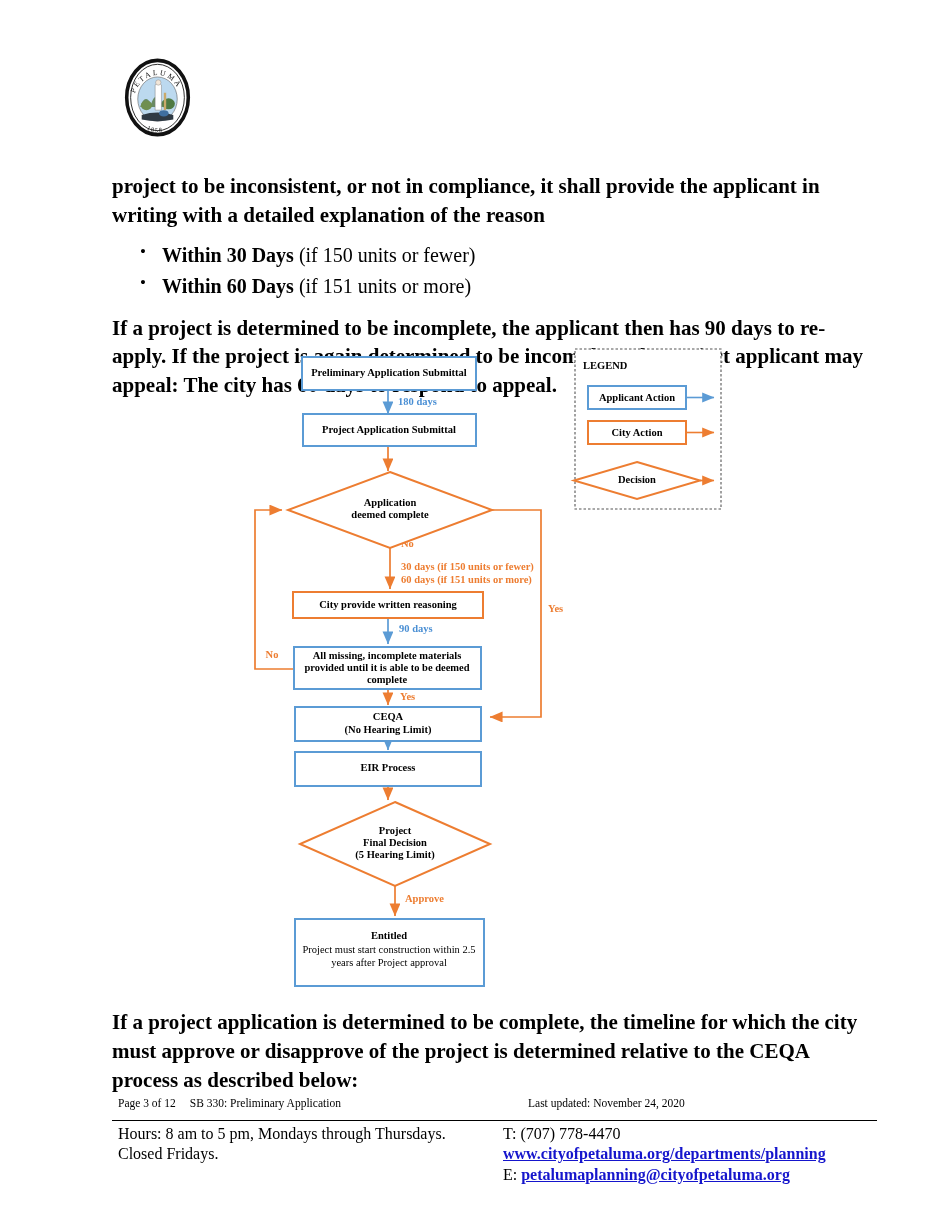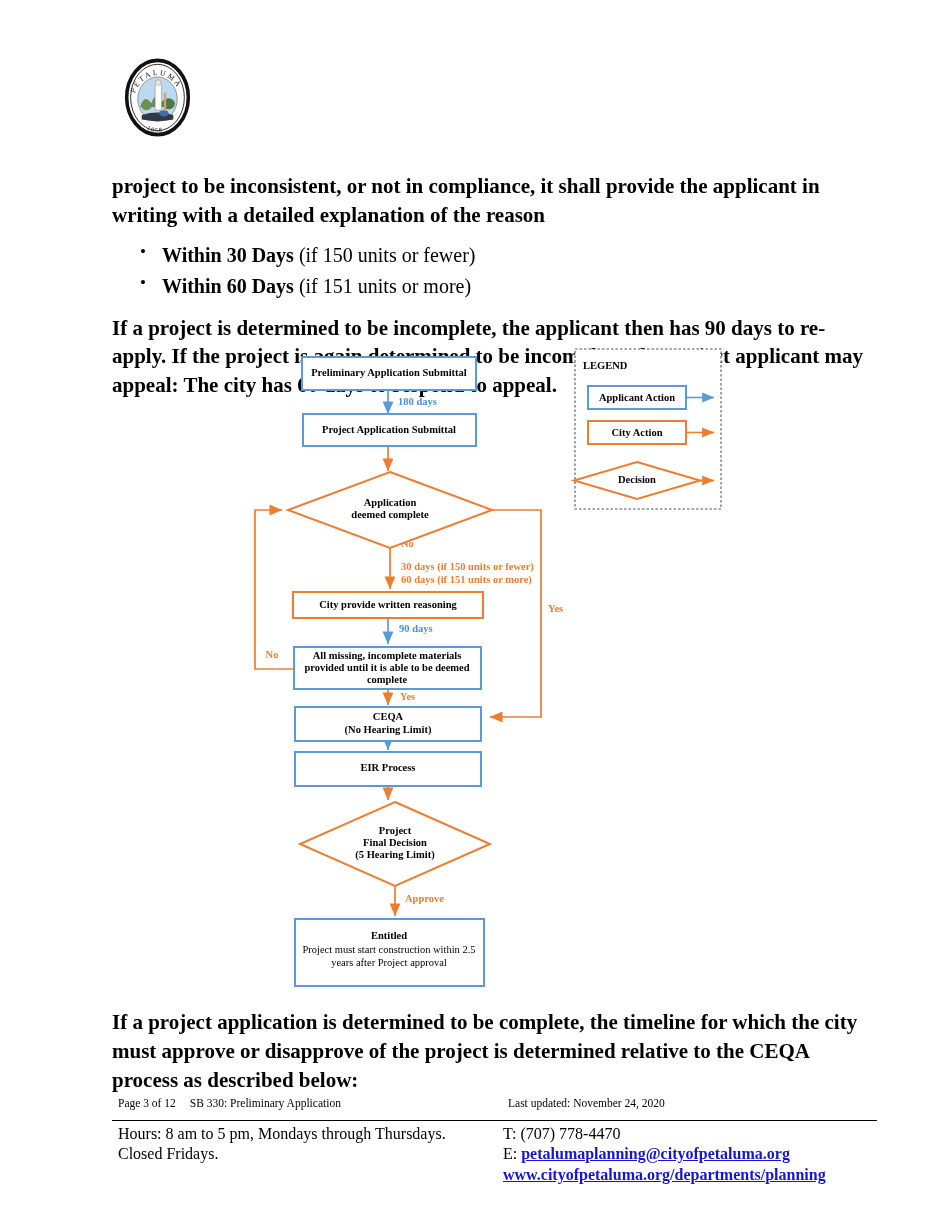--- a/index.html
+++ b/index.html
@@ -105,20 +105,21 @@
   }
 
   
   #footer-meta {
     position: absolute;
     left: 118px;
     top: 1097px;
     width: 760px;
     font-size: 11.5px;
     display: flex;
+    gap: 20px;
   }
   #footer-meta .left { width: 390px; }
   #footer-meta .right { flex: 1; }
   #footer-meta .pg { margin-right: 14px; }
 
   #footer-rule {
     position: absolute;
     left: 112px;
     top: 1120px;
     width: 765px;
@@ -313,16 +314,16 @@
 
 <div id="footer-rule"></div>
 
 <div id="footer-main">
   <div class="left">
     <div class="line">Hours: 8 am to 5 pm, Mondays through Thursdays.</div>
     <div class="line">Closed Fridays.</div>
   </div>
   <div class="right">
     <div class="line">T: (707) 778-4470</div>
+    <div class="line"><a class="flink" href="#">www.cityofpetaluma.org/departments/planning</a></div>
     <div class="line"><span>E: </span><a class="flink" href="#">petalumaplanning@cityofpetaluma.org</a></div>
-    <div class="line"><a class="flink" href="#">www.cityofpetaluma.org/departments/planning</a></div>
   </div>
 </div>
 
 </body></html>

